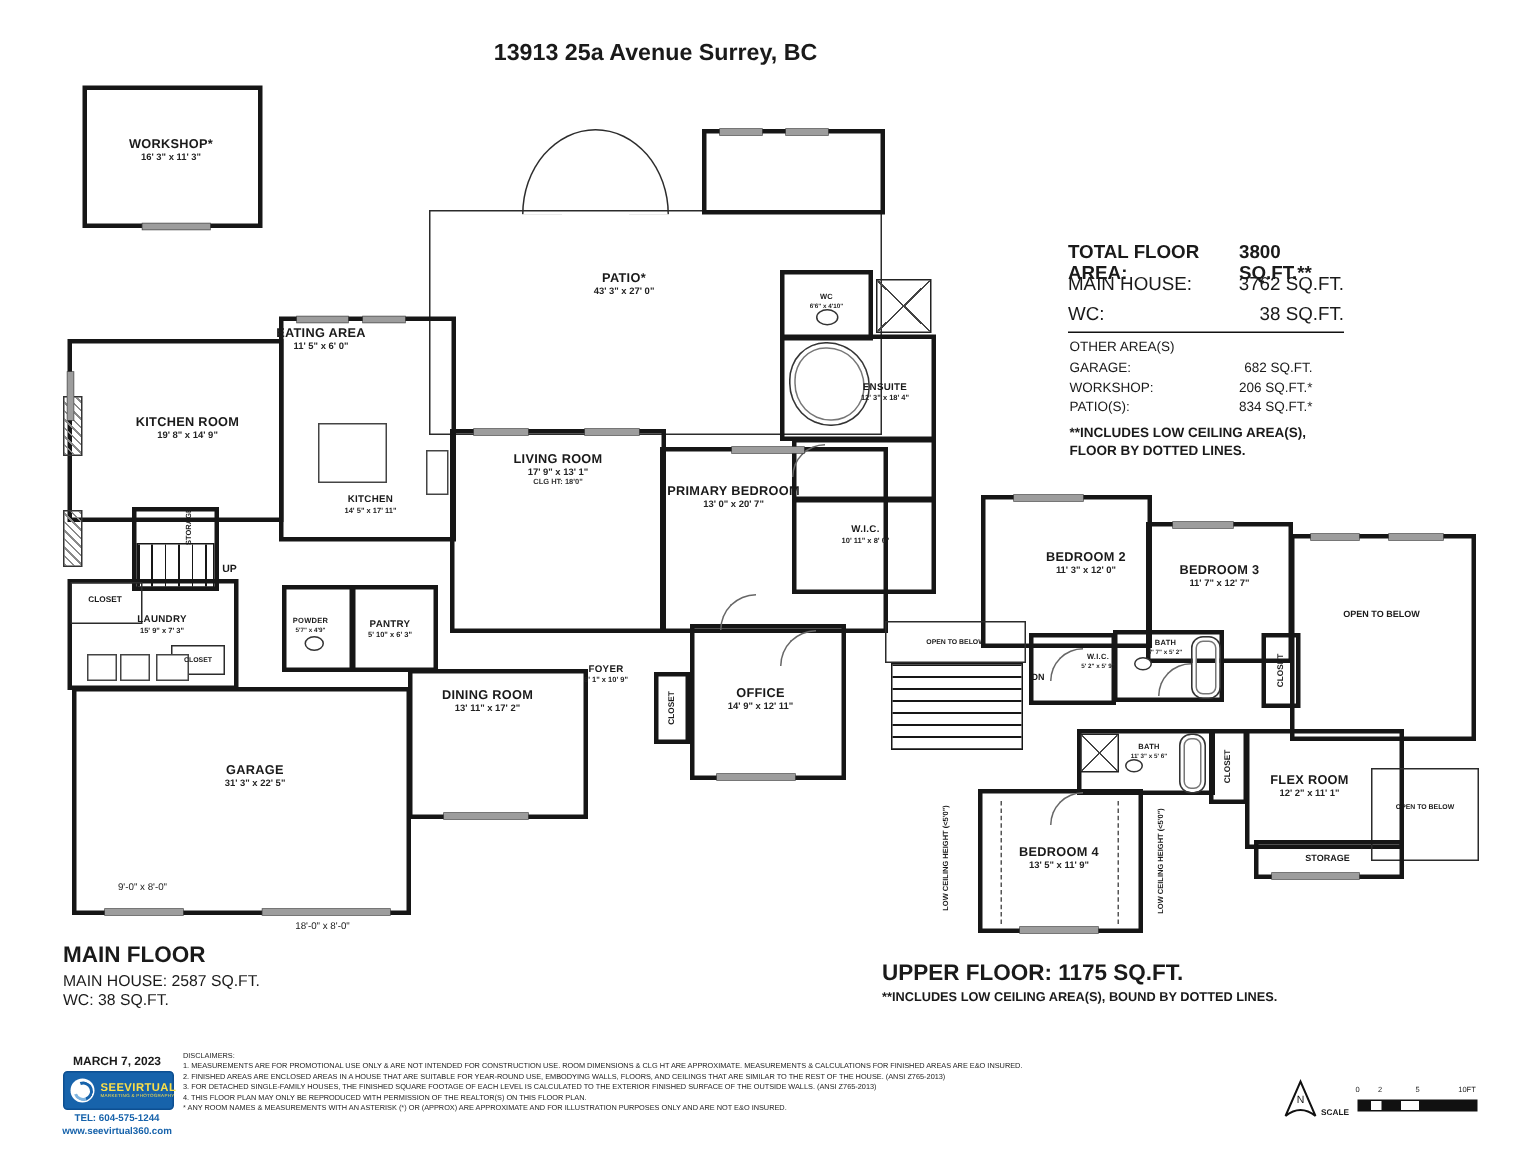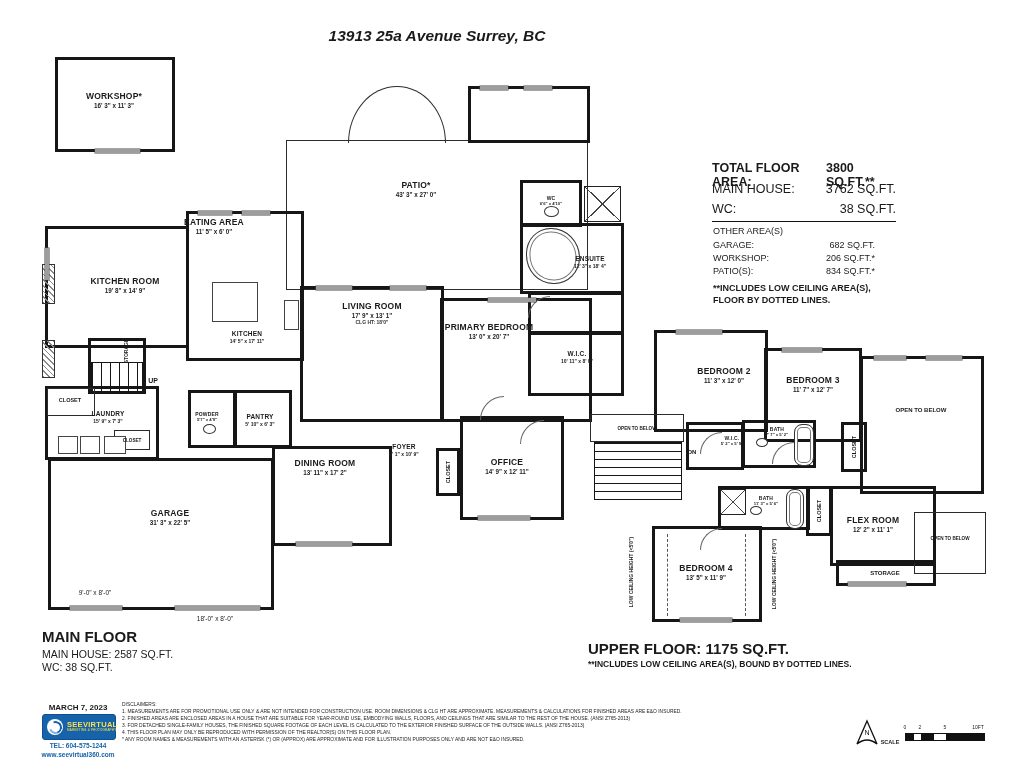--- a/index.html
+++ b/index.html
@@ -37,21 +37,21 @@
       background:linear-gradient(to top right,transparent calc(50% - .6px),#444 calc(50% - .6px) calc(50% + .6px),transparent calc(50% + .6px)),
                  linear-gradient(to bottom right,transparent calc(50% - .6px),#444 calc(50% - .6px) calc(50% + .6px),transparent calc(50% + .6px));}
   .tub{position:absolute;border:1.5px solid #333;box-sizing:border-box;border-radius:46% 54% 48% 52%;
       box-shadow:inset 0 0 0 2.5px #fff,inset 0 0 0 3.5px #777;}
   .tubr{position:absolute;border:1.5px solid #333;box-sizing:border-box;border-radius:8px;
       box-shadow:inset 0 0 0 2px #fff,inset 0 0 0 3px #777;}
   .oval{position:absolute;border:1.2px solid #333;box-sizing:border-box;border-radius:50%;background:#fff;}
   .frect{position:absolute;border:1px solid #444;box-sizing:border-box;background:#fff;}
   .arc{position:absolute;border:1px solid #666;border-right:none;border-bottom:none;
       border-radius:100% 0 0 0;box-sizing:border-box;}
-  .title{position:absolute;transform:translate(-50%,-50%);font-size:15.5px;font-weight:bold;white-space:nowrap;font-style:italic;}
+  .title{position:absolute;transform:translate(-50%,-50%);font-size:15.5px;font-weight:bold;white-space:nowrap;}
   .sumrow{position:absolute;display:flex;justify-content:space-between;align-items:baseline;}
   .s1{font-size:12.5px;font-weight:bold;}
   .s2{font-size:12.5px;}
   .s3{font-size:9px;}
   .sumhr{position:absolute;border-top:1.2px solid #111;}
   .note{position:absolute;font-size:9px;font-weight:bold;line-height:1.35;}
   .floor-title{position:absolute;font-size:15px;font-weight:bold;white-space:nowrap;}
   .floor-sub{position:absolute;font-size:10.5px;white-space:nowrap;}
   .floor-note{position:absolute;font-size:8.5px;font-weight:bold;white-space:nowrap;}
   .disc{position:absolute;font-size:4.9px;line-height:7.1px;color:#222;width:890px;}

